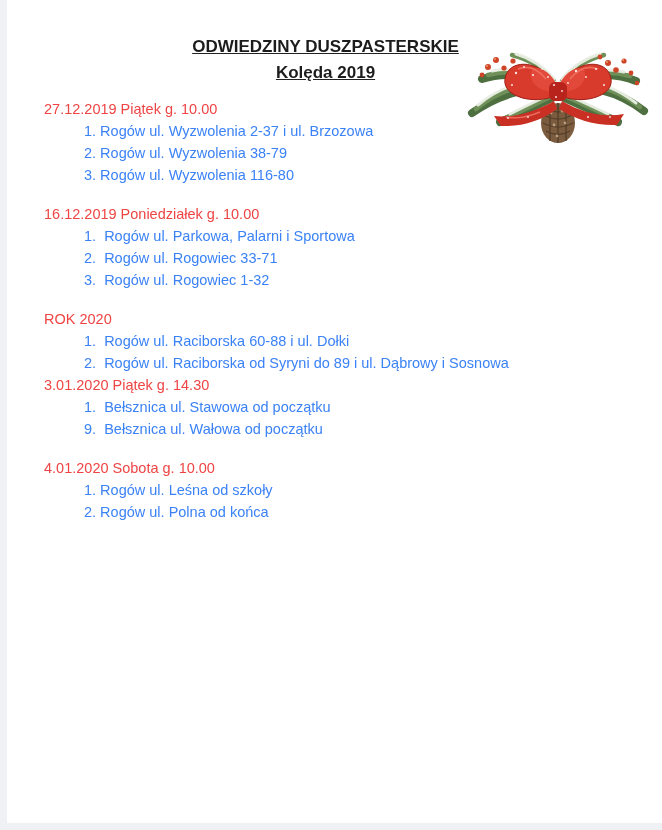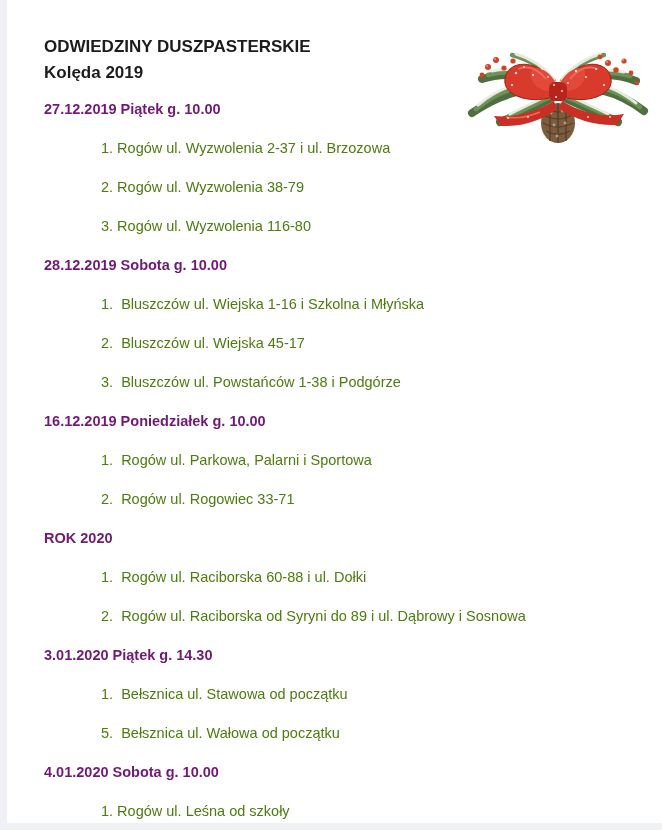--- a/index.html
+++ b/index.html
@@ -22,51 +22,52 @@
     width: 100%; height: 7px;
     background: #eff1f5;
   }
   .doc {
     position: absolute;
     left: 0; top: 0; right: 0; bottom: 0;
     padding: 34px 40px 0 44px;
   }
   .doc-header {
     width: 563px;
-    text-align: left;
+    text-align: center;
     margin: 0 0 12px 0;
+    text-decoration: underline;
   }
   .title-line {
     font-size: 17px;
     font-weight: bold;
     line-height: 26px;
     color: #1c1c1c;
     white-space: pre-wrap;
   }
   .decoration {
     position: absolute;
     left: 458px; top: 25px;
     width: 200px; height: 126px;
   }
   .section { margin: 0; }
   .section.gap { margin-top: 17px; }
   .section-heading {
     margin: 0;
     font-size: 14.5px;
-    font-weight: bold;
+    font-weight: normal;
     line-height: 22px;
-    color: #701a75;
+    color: #ef4444;
     white-space: pre-wrap;
   }
   .schedule-item {
-    margin: 17px;
+    margin: 0;
     padding-left: 40px;
     font-size: 14.5px;
     line-height: 22px;
-    color: #4d7c0f;
+    color: #3b82f6;
     white-space: pre-wrap;
   }
 </style>
 </head>
 <body>
 
 <div class="screen">
   <div class="edge-left"></div>
   <div class="edge-bottom"></div>
 
@@ -189,47 +190,42 @@
       <div class="title-line">Kolęda 2019</div>
     </header>
 
     <section class="section">
       <h3 class="section-heading">27.12.2019 Piątek g. 10.00</h3>
       <div class="schedule-item">1. Rogów ul. Wyzwolenia 2-37 i ul. Brzozowa</div>
       <div class="schedule-item">2. Rogów ul. Wyzwolenia 38-79</div>
       <div class="schedule-item">3. Rogów ul. Wyzwolenia 116-80</div>
     </section>
 
-    <section class="section gap">
-      <h3 class="section-heading">28.12.2019 Sobota g. 10.00</h3>
-      <div class="schedule-item">1.  Bluszczów ul. Wiejska 1-16 i Szkolna i Młyńska</div>
-      <div class="schedule-item">2.  Bluszczów ul. Wiejska 45-17</div>
-      <div class="schedule-item">3.  Bluszczów ul. Powstańców 1-38 i Podgórze</div>
-    </section>
 
 
     <section class="section gap">
       <h3 class="section-heading">16.12.2019 Poniedziałek g. 10.00</h3>
       <div class="schedule-item">1.  Rogów ul. Parkowa, Palarni i Sportowa</div>
       <div class="schedule-item">2.  Rogów ul. Rogowiec 33-71</div>
+      <div class="schedule-item">3.  Rogów ul. Rogowiec 1-32</div>
     </section>
 
     <section class="section gap">
       <h3 class="section-heading">ROK 2020</h3>
     </section>
 
     <section class="section">
       <div class="schedule-item">1.  Rogów ul. Raciborska 60-88 i ul. Dołki</div>
       <div class="schedule-item">2.  Rogów ul. Raciborska od Syryni do 89 i ul. Dąbrowy i Sosnowa</div>
     </section>
 
     <section class="section">
       <h3 class="section-heading">3.01.2020 Piątek g. 14.30</h3>
       <div class="schedule-item">1.  Bełsznica ul. Stawowa od początku</div>
-      <div class="schedule-item">5.  Bełsznica ul. Wałowa od początku</div>
+      <div class="schedule-item">9.  Bełsznica ul. Wałowa od początku</div>
     </section>
 
     <section class="section gap">
       <h3 class="section-heading">4.01.2020 Sobota g. 10.00</h3>
       <div class="schedule-item">1. Rogów ul. Leśna od szkoły</div>
       <div class="schedule-item">2. Rogów ul. Polna od końca</div>
     </section>
   </div>
 </div>
 

